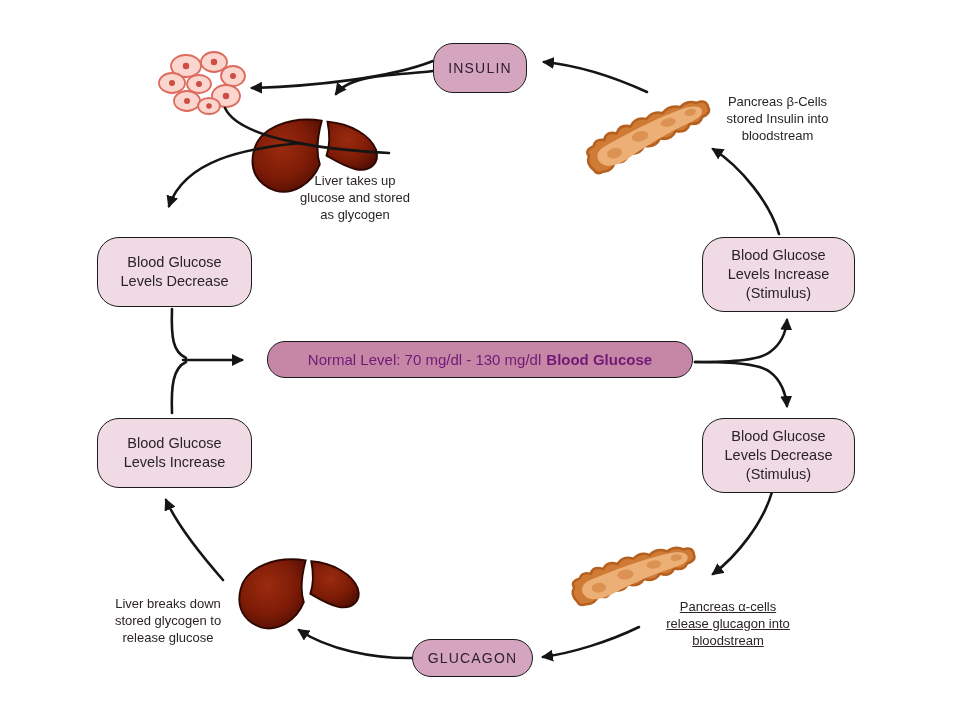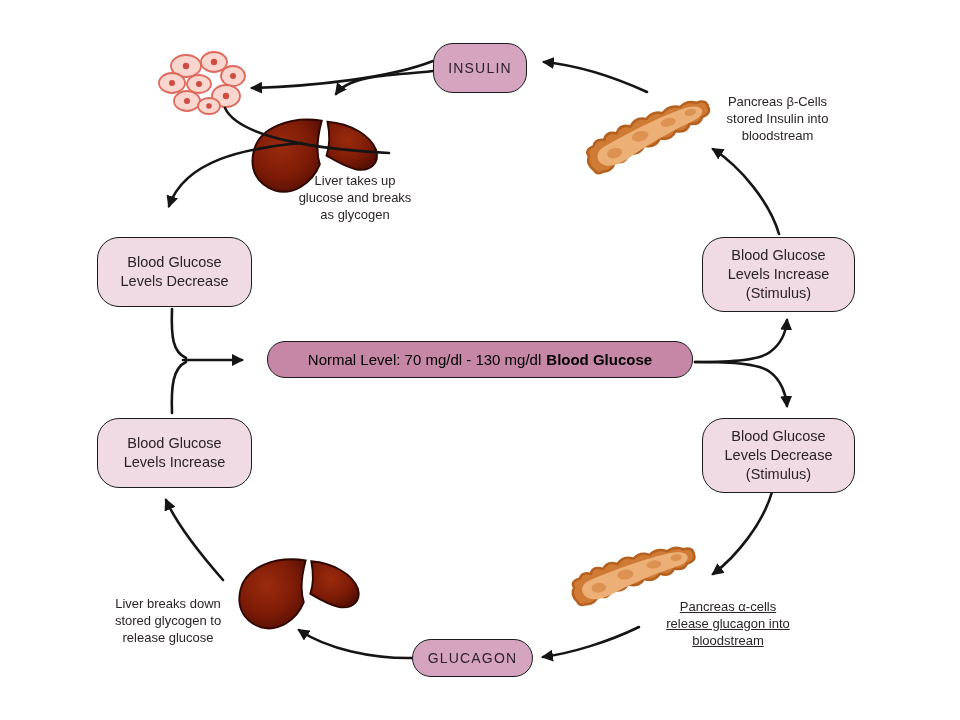--- a/index.html
+++ b/index.html
@@ -11,21 +11,21 @@
   html,body{margin:0;padding:0;background:#fff;}
   #stage{position:relative;width:960px;height:720px;background:#fff;overflow:hidden;
          font-family:"Liberation Sans","DejaVu Sans",sans-serif;color:#2a2327;}
   #layer-svg{position:absolute;left:0;top:0;}
   .arrow{fill:none;stroke:var(--arrow);stroke-width:2.6;stroke-linecap:round;}
   .node{position:absolute;display:flex;align-items:center;justify-content:center;
         text-align:center;box-sizing:border-box;border:1.6px solid var(--outline);}
   .pill{background:var(--pill-fill);border-radius:20px;font-size:14px;
         letter-spacing:1.2px;color:#2f2030;}
   .softbox{background:var(--box-fill);border-radius:22px;font-size:14.5px;line-height:19px;}
-  .centerbox{background:var(--center-fill);border-radius:18px;font-size:15px;color:#000000;}
+  .centerbox{background:var(--center-fill);border-radius:18px;font-size:15px;color:#701a75;}
   .centerbox .bold{font-weight:bold;margin-left:5px;}
   .flabel{position:absolute;text-align:center;font-size:13px;line-height:17px;color:#2b2426;}
   .multiline{white-space:pre-line;}
   .liver-path{stroke:#2e0701;stroke-width:2;}
   .panc-outer{fill:var(--pancreas-fill);stroke:var(--pancreas-border);stroke-width:3;stroke-linejoin:round;}
   .panc-inner{fill:var(--pancreas-inner);}
   .panc-spot{fill:var(--pancreas-fill);opacity:.55;}
   .cell{fill:var(--cell-fill);stroke:var(--cell-stroke);stroke-width:1.8;}
   .nucleus{fill:var(--cell-nucleus);}
 </style>
@@ -143,21 +143,21 @@
   </div>
 
   <div class="node softbox" style="left:702px;top:418px;width:153px;height:75px;">
     <span class="multiline">Blood Glucose
 Levels Decrease
 (Stimulus)</span>
   </div>
 
 
   <div class="flabel multiline" style="left:285px;top:172px;width:140px;">Liver takes up
-glucose and breaks
+glucose and stored
 as glycogen</div>
 
   <div class="flabel multiline" style="left:705px;top:93px;width:145px;">Pancreas β-Cells
 stored Insulin into
 bloodstream</div>
 
   <div class="flabel multiline" style="left:95px;top:595px;width:146px;">Liver breaks down
 stored glycogen to
 release glucose</div>
 

